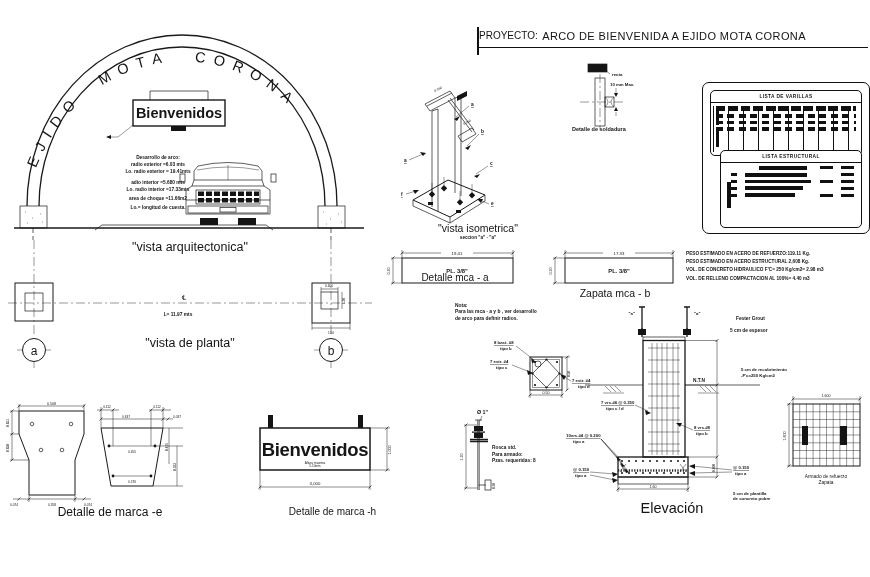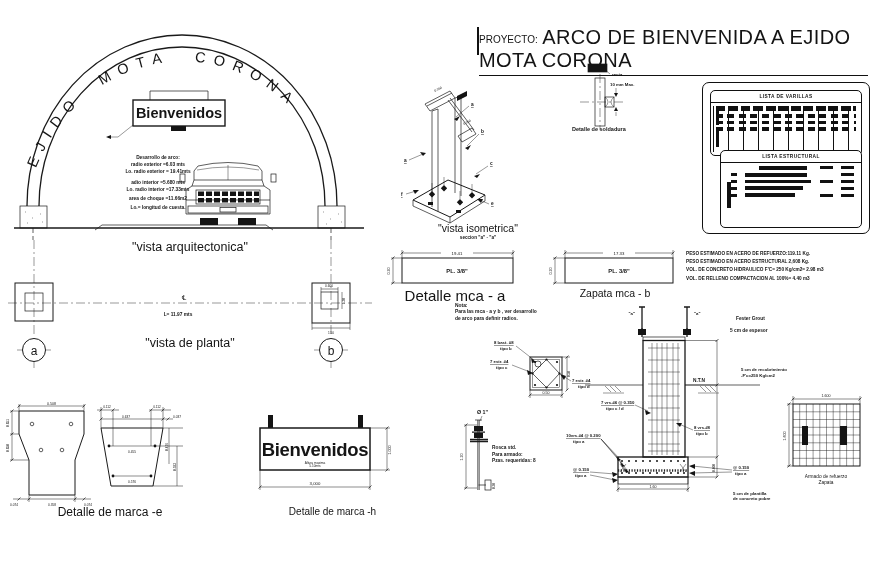--- a/index.html
+++ b/index.html
@@ -242,21 +242,21 @@
     <path class="blk" d="M46,37 l-2,-4 h4 z M46,47 l-2,4 h4 z"></path>
     <path class="thin" d="M40,14 L34,9"></path>
     <text x="42" y="16" class="t4 b">recta</text>
     <text x="40" y="26" class="t4 b">10 mm Max.</text>
   </svg>
   <div class="cap" style="left:572px;top:126px;width:110px;font-size:5.5px;font-weight:bold;text-align:left">Detalle de soldadura</div>
 
   <div class="abs" style="left:477px;top:27px;width:1.6px;height:28px;background:#111"></div>
   <div class="abs title-line" style="left:479px;top:26px;width:389px;padding-bottom:3px">
     <span style="font-size:10px;vertical-align:1px">PROYECTO:</span>
-    <span style="font-size:20px;letter-spacing:0.4px">ARCO DE BIENVENIDA  A EJIDO MOTA CORONA</span>
+    <span style="font-size:11px;letter-spacing:0.4px">ARCO DE BIENVENIDA  A EJIDO MOTA CORONA</span>
   </div>
 
   <div class="tframe" style="left:702px;top:82px;width:166px;height:150px"></div>
   <div class="tbl" style="left:710px;top:90px;width:150px;height:64px">
     <div class="hdr">LISTA DE VARILLAS</div>
     <div class="tbody" style="height:46px">
       <div class="vbar" style="left:3px;top:5px;width:3px;height:14px"></div>
       <div class="vbar" style="left:3px;top:25px;width:3px;height:16px"></div>
       <div class="bar-row first"></div>
       <div class="bar-row"></div>
@@ -301,21 +301,21 @@
   <svg class="abs" style="left:385px;top:246px" width="140" height="58" viewBox="0 0 140 58">
     <rect class="ln2" x="17" y="12" width="111" height="25"></rect>
     <text x="72" y="27" class="t55 b mid">PL. 3/8"</text>
     <path class="dim" d="M17,12 V4 M128,12 V4 M17,7 H56 M88,7 H128"></path>
     <path class="tk" d="M15.5,8.5 l3,-3 M126.5,8.5 l3,-3"></path>
     <text x="72" y="9" class="t4 mid">19.41</text>
     <path class="dim" d="M17,12 H6 M17,37 H6 M8,12 V37"></path>
     <path class="tk" d="M6.5,13.5 l3,-3 M6.5,38.5 l3,-3"></path>
     <text x="5" y="25" class="t35 mid" transform="rotate(-90 5,25)">0.30</text>
   </svg>
-  <div class="cap" style="left:385px;top:287px;width:140px;font-size:15px">Detalle mca - a</div>
+  <div class="cap" style="left:385px;top:272px;width:140px;font-size:10px">Detalle mca - a</div>
 
   <svg class="abs" style="left:545px;top:246px" width="140" height="58" viewBox="0 0 140 58">
     <rect class="ln2" x="20" y="12" width="108" height="25"></rect>
     <text x="74" y="27" class="t55 b mid">PL. 3/8"</text>
     <path class="dim" d="M20,12 V4 M128,12 V4 M20,7 H58 M90,7 H128"></path>
     <path class="tk" d="M18.5,8.5 l3,-3 M126.5,8.5 l3,-3"></path>
     <text x="74" y="9" class="t4 mid">17.33</text>
     <path class="dim" d="M20,12 H8 M20,37 H8 M10,12 V37"></path>
     <path class="tk" d="M8.5,13.5 l3,-3 M8.5,38.5 l3,-3"></path>
     <text x="7" y="25" class="t35 mid" transform="rotate(-90 7,25)">0.20</text>
@@ -446,20 +446,21 @@
     <text x="180" y="177" class="t4 b">tipo a</text>
     <path class="thin" d="M177,172 L137,168 M177,174 L137,175"></path>
     <path class="blk" d="M134,168 l6,-2 0,5 z M134,175 l6,-2 0,5 z"></path>
     <text x="181" y="22" class="t45 b">Fester Grout</text>
     <text x="175" y="34" class="t45 b">5 cm de espesor</text>
     <text x="186" y="73" class="t4 b">5 cm de recubrimiento</text>
     <text x="186" y="79" class="t4 b">-F'c=250 Kg/cm2</text>
     <text x="178" y="197" class="t4 b">5 cm de plantilla</text>
     <text x="178" y="202" class="t4 b">de concreto pobre</text>
   </svg>
+  <div class="cap" style="left:592px;top:500px;width:160px;font-size:14.5px">Elevación</div>
 
   <div class="abs" style="left:686px;top:250px;width:186px;font-size:4.7px;line-height:8.2px;font-weight:bold">
     <div>PESO ESTIMADO EN ACERO DE REFUERZO:119.11 Kg.</div>
     <div>PESO ESTIMADO EN ACERO ESTRUCTURAL 2,608 Kg.</div>
     <div>VOL. DE CONCRETO HIDRAULICO F'C= 250 Kg/cm2= 2.98 m3</div>
     <div>VOL. DE RELLENO COMPACTACION AL 100%= 4.40 m3</div>
   </div>
 
   <svg class="abs" style="left:783px;top:390px" width="87" height="100" viewBox="0 0 87 100">
     <path class="dim" d="M10,14 V6 M77,14 V6 M10,9 H77 M10,14 H4 M10,76 H4 M6,14 V76"></path>

